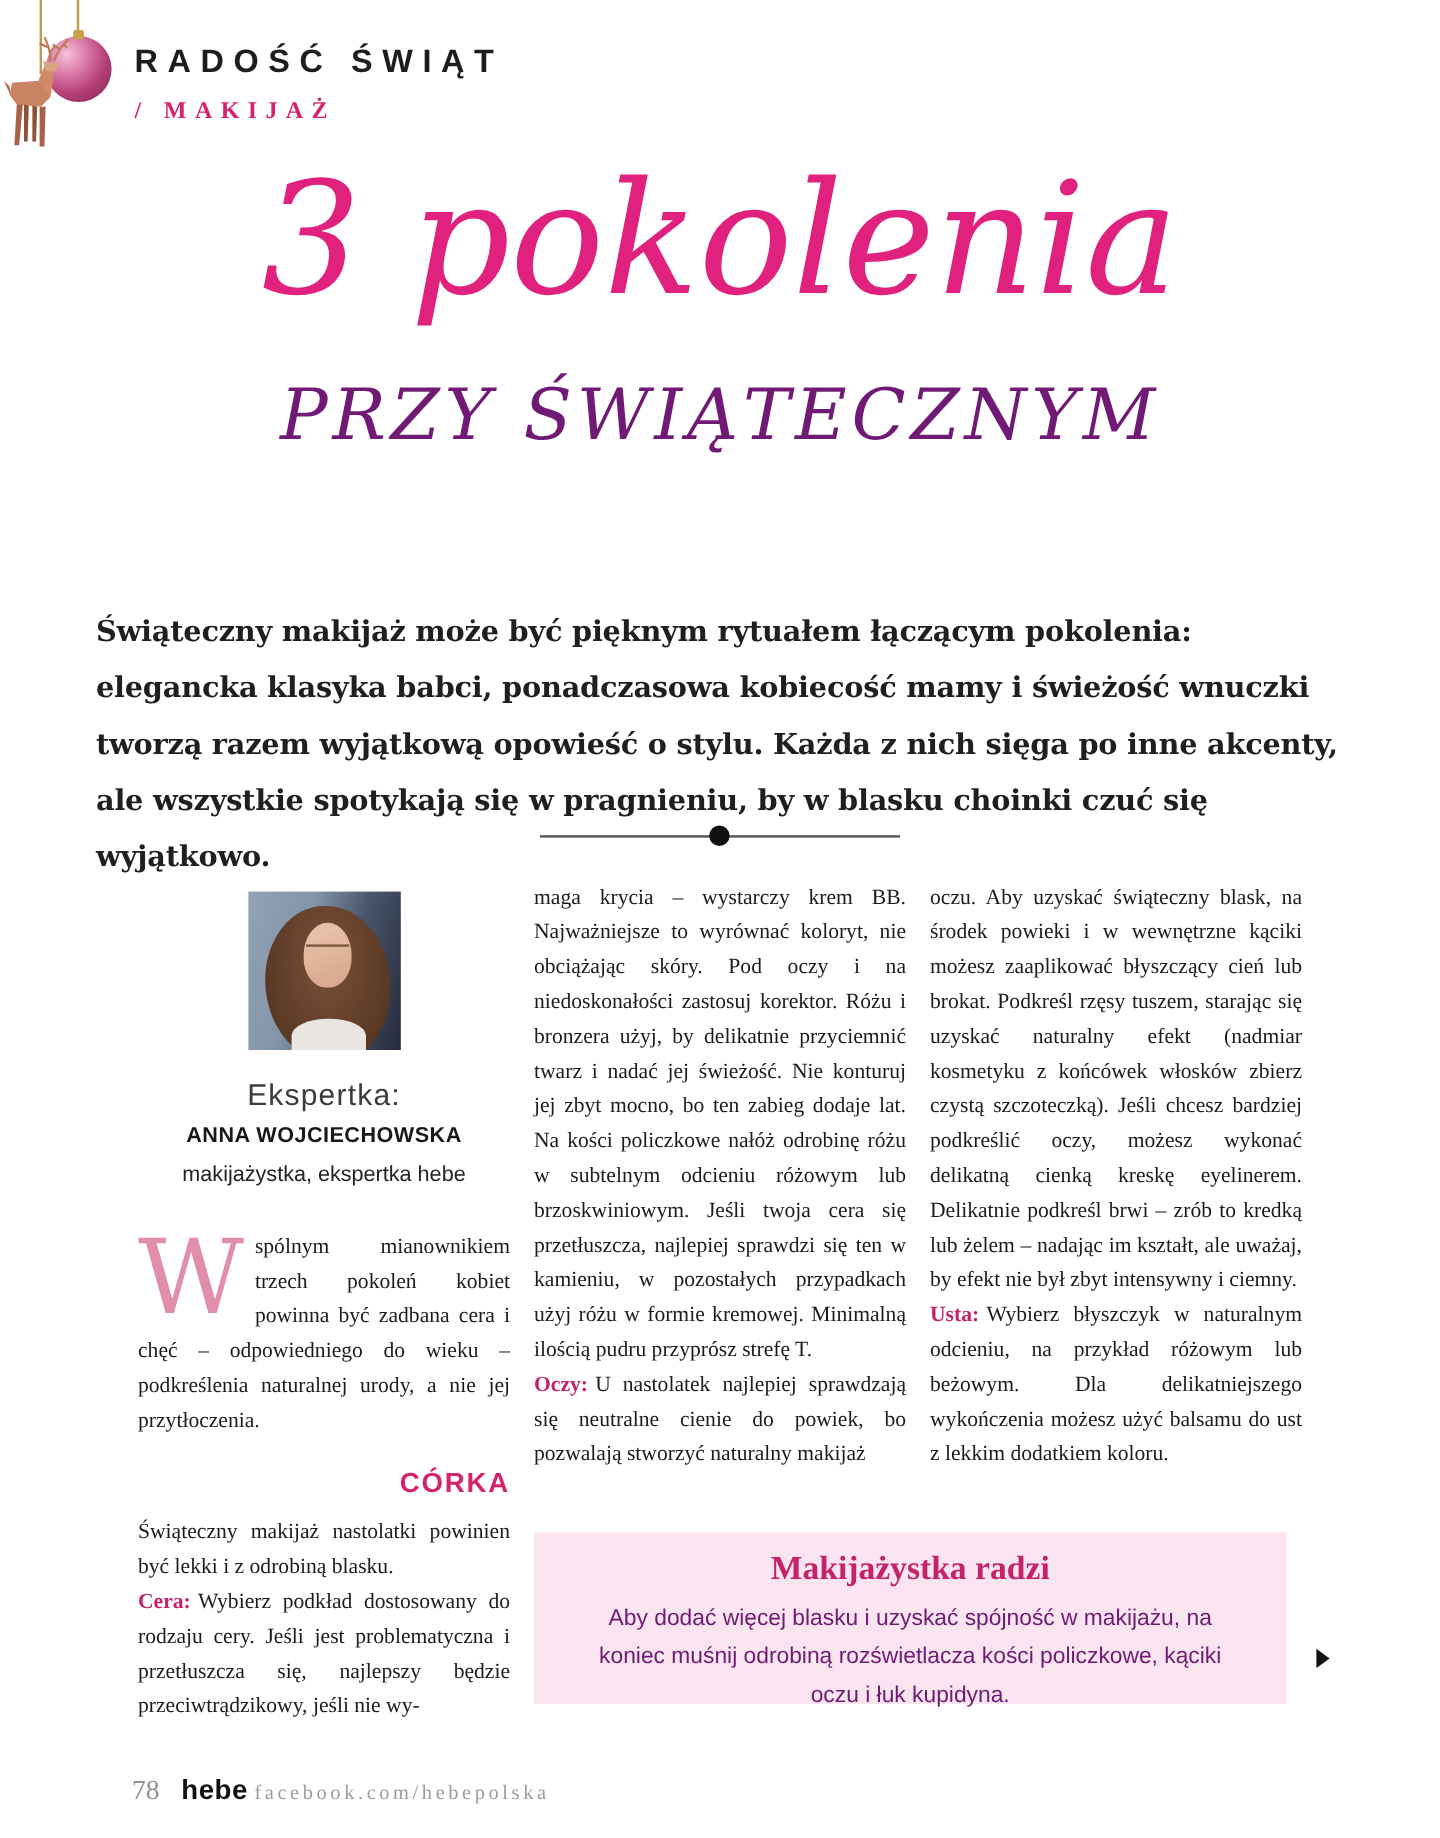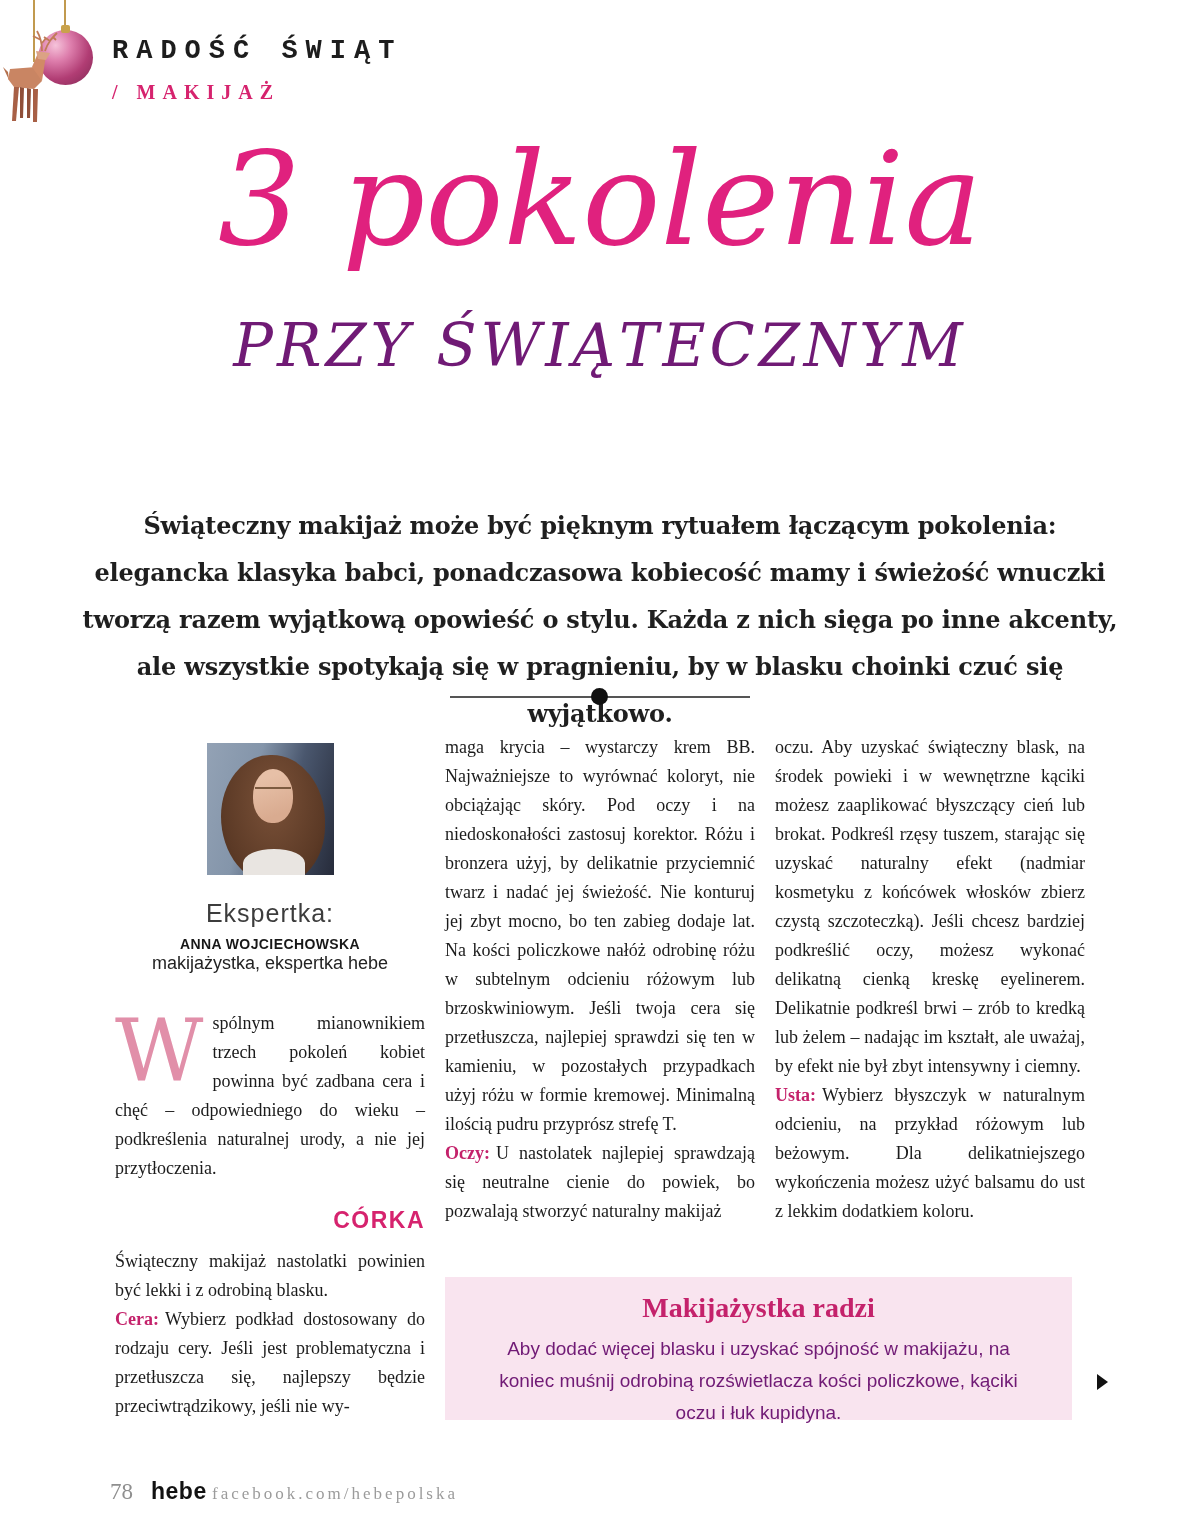--- a/index.html
+++ b/index.html
@@ -9,37 +9,37 @@
   
   .string{position:absolute;width:2px;background:#c19a4f;}
   .string1{left:33px;top:0;height:62px;}
   .string2{left:64px;top:0;height:33px;}
   .ball{position:absolute;left:38px;top:30px;width:55px;height:55px;border-radius:50%;
         background:radial-gradient(circle at 32% 28%, #f5c3da 0%, #de7fad 28%, #b13d74 62%, #7e2752 100%);}
   .ball-cap{position:absolute;left:61px;top:25px;width:9px;height:8px;border-radius:2px;background:#c9a24b;}
   .deer{position:absolute;left:0px;top:26px;width:64px;height:102px;}
 
   
-  .kicker{position:absolute;left:112px;top:36px;font-family:Liberation Mono, monospace;
+  .kicker{position:absolute;left:112px;top:36px;font-family:Liberation Sans, sans-serif;
           font-weight:bold;font-size:27px;letter-spacing:8px;color:#1d1d1d;}
   .kicker-sub{position:absolute;left:112px;top:81px;font-family:"Liberation Serif",serif;
           font-weight:bold;font-size:20px;letter-spacing:7px;color:#d6236e;}
 
   
   .title-script{position:absolute;left:0;top:122px;width:100%;text-align:center;
           font-family:"DejaVu Serif","Liberation Serif",serif;font-style:italic;
           font-size:130px;line-height:155px;color:#e0217e;}
   .title-caps{position:absolute;left:0;width:100%;text-align:center;
           font-family:"DejaVu Serif","Liberation Serif",serif;font-style:italic;
           font-size:59px;line-height:88px;letter-spacing:4px;color:#701a75;}
   .caps1{top:302px;}
   .caps2{top:392px;}
 
   
-  .intro{position:absolute;left:80px;top:502px;width:1040px;text-align:center;
+  .intro{position:absolute;left:80px;top:502px;width:1040px;
          font-family:"DejaVu Serif","Liberation Serif",serif;font-weight:bold;
          font-size:24px;line-height:47px;letter-spacing:-0.2px;color:#1f1f1f;white-space:pre-line;}
 
   
   .divider{position:absolute;left:450px;top:696px;width:300px;border-top:2px solid #555;}
   .divider-dot{position:absolute;left:591px;top:688px;width:17px;height:17px;border-radius:50%;background:#101010;}
 
   
   .col{position:absolute;width:310px;}
   .col1{left:115px;top:726px;}
@@ -55,23 +55,23 @@
          background:linear-gradient(105deg,#93a2b5 0%,#8495aa 35%,#4a576e 62%,#262b3a 100%);}
   .photo .hair{position:absolute;left:14px;top:12px;width:104px;height:130px;border-radius:48% 52% 46% 54%;
          background:radial-gradient(ellipse at 50% 35%,#7a5138 0%,#5c3a26 68%,#472b1b 100%);}
   .photo .face{position:absolute;left:46px;top:26px;width:40px;height:54px;border-radius:50% 50% 46% 46%;
          background:linear-gradient(160deg,#e7c0a7 20%,#d9ab90 80%);}
   .photo .glasses{position:absolute;left:48px;top:44px;width:36px;height:12px;
          border-top:2px solid #7d5b40;}
   .photo .shoulders{position:absolute;left:36px;top:106px;width:62px;height:28px;border-radius:50% 50% 0 0;
          background:#e9e5e1;}
   .cap-label{text-align:center;font-family:"Liberation Sans",sans-serif;font-size:25px;color:#3c3c3c;letter-spacing:1px;}
-  .cap-name{text-align:center;font-family:"Liberation Sans",sans-serif;font-size:14px;font-weight:bold;
+  .cap-name{text-align:center;font-family:"Liberation Sans",sans-serif;font-size:18px;font-weight:bold;
             color:#181818;margin-top:8px;letter-spacing:0.4px;}
-  .cap-role{text-align:center;font-family:"Liberation Sans",sans-serif;font-size:18px;color:#232323;margin-top:1px;}
+  .cap-role{text-align:center;font-family:"Liberation Sans",sans-serif;font-size:18px;color:#232323;margin-top:11px;}
 
   .lead{margin-top:35px;}
   .dropcap{float:left;font-family:"DejaVu Serif","Liberation Serif",serif;font-size:86px;line-height:70px;
            color:#e18fa9;margin:6px 9px 0 0;}
   .sec-head{text-align:right;font-family:"Liberation Sans",sans-serif;font-weight:bold;font-size:23px;
             color:#d6236e;letter-spacing:1.5px;margin:24px 0 13px;}
 
   
   .tipbox{position:absolute;left:445px;top:1277px;width:627px;height:143px;background:#f9e4ef;}
   .tip-title{margin-top:15px;text-align:center;font-family:"Liberation Serif",serif;font-weight:bold;

